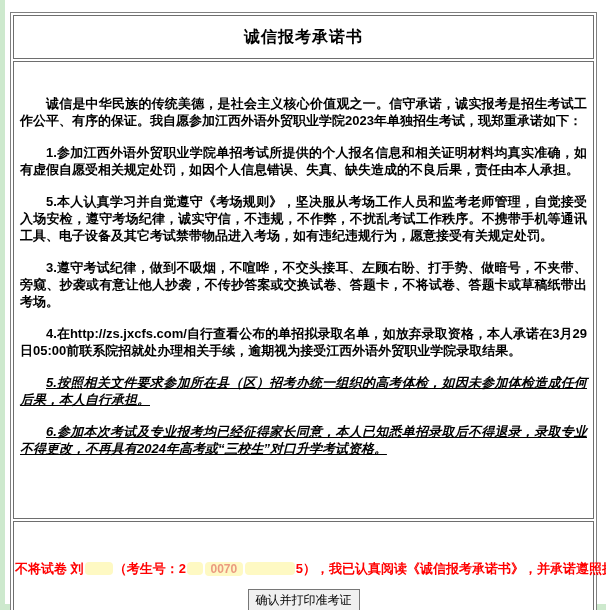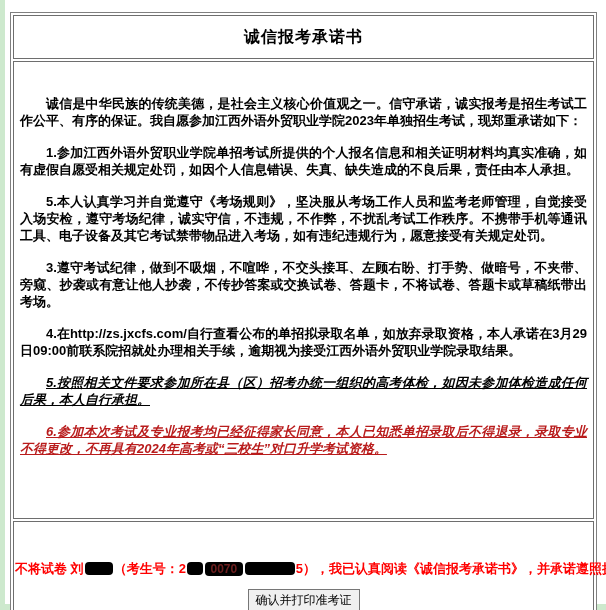--- a/index.html
+++ b/index.html
@@ -49,34 +49,34 @@
     font-weight: bold;
     color: #000000;
     line-height: 17px;
   }
   .content-cell p.para {
     margin: 15px 0;
     text-indent: 26px;
     text-align: justify;
   }
   .content-cell p.underlined { text-decoration: underline; font-style: italic; }
-  .content-cell p.red { color: #b91c1c; }
+  .content-cell p.red { color: #000000; }
   td.footer-cell {
     height: 88px;
     vertical-align: top;
     text-align: center;
     padding-top: 38px;
     font-size: 13px;
     font-weight: bold;
     color: #ff0000;
   }
   .statement { white-space: nowrap; }
   .redact {
     display: inline-block;
-    background: #000000;
+    background: #fef9c3;
     border-radius: 4px;
     height: 13px;
     vertical-align: -2px;
     margin: 0 1px;
   }
   .redact.name  { width: 28px; }
   .redact.seg1  { width: 16px; }
   .redact.seg3  { width: 50px; }
   .redact.digits {
     width: auto;
@@ -109,21 +109,21 @@
       <td class="title-cell">
         <span>诚信报考承诺书</span>
       </td>
     </tr>
     <tr>
       <td class="content-cell">
         <p class="para">诚信是中华民族的传统美德，是社会主义核心价值观之一。信守承诺，诚实报考是招生考试工作公平、有序的保证。我自愿参加江西外语外贸职业学院2023年单独招生考试，现郑重承诺如下：</p>
         <p class="para">1.参加江西外语外贸职业学院单招考试所提供的个人报名信息和相关证明材料均真实准确，如有虚假自愿受相关规定处罚，如因个人信息错误、失真、缺失造成的不良后果，责任由本人承担。</p>
         <p class="para">5.本人认真学习并自觉遵守《考场规则》，坚决服从考场工作人员和监考老师管理，自觉接受入场安检，遵守考场纪律，诚实守信，不违规，不作弊，不扰乱考试工作秩序。不携带手机等通讯工具、电子设备及其它考试禁带物品进入考场，如有违纪违规行为，愿意接受有关规定处罚。</p>
         <p class="para">3.遵守考试纪律，做到不吸烟，不喧哗，不交头接耳、左顾右盼、打手势、做暗号，不夹带、旁窥、抄袭或有意让他人抄袭，不传抄答案或交换试卷、答题卡，不将试卷、答题卡或草稿纸带出考场。</p>
-        <p class="para">4.在http://zs.jxcfs.com/自行查看公布的单招拟录取名单，如放弃录取资格，本人承诺在3月29日09:00前联系院招就处办理相关手续，逾期视为接受江西外语外贸职业学院录取结果。</p>
+        <p class="para">4.在http://zs.jxcfs.com/自行查看公布的单招拟录取名单，如放弃录取资格，本人承诺在3月29日05:00前联系院招就处办理相关手续，逾期视为接受江西外语外贸职业学院录取结果。</p>
         <p class="para underlined">5.按照相关文件要求参加所在县（区）招考办统一组织的高考体检，如因未参加体检造成任何后果，本人自行承担。</p>
         <p class="para red underlined">6.参加本次考试及专业报考均已经征得家长同意，本人已知悉单招录取后不得退录，录取专业不得更改，不再具有2024年高考或“三校生”对口升学考试资格。</p>
       </td>
     </tr>
     <tr>
       <td class="footer-cell">
         <div class="statement"><span>不将试卷 刘</span><span class="redact name"></span><span>（考生号：2</span><span class="redact seg1"></span><span class="redact digits">0070</span><span class="redact seg3"></span><span>5），我已认真阅读《诚信报考承诺书》，并承诺遵照执行。</span></div>
         <button class="confirm">确认并打印准考证</button>
       </td>
     </tr>

